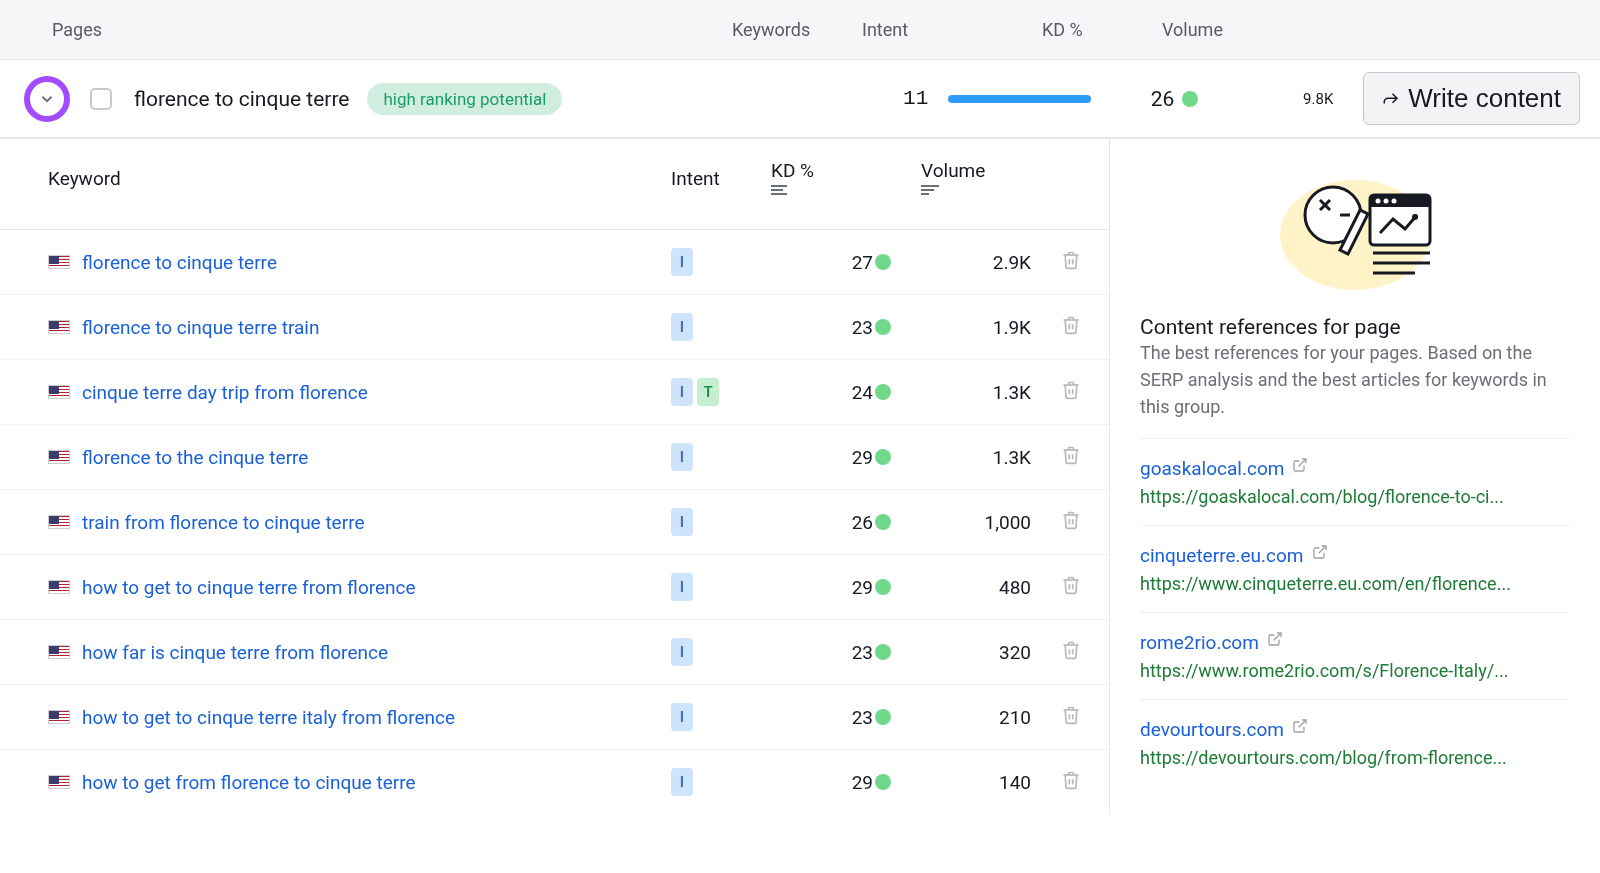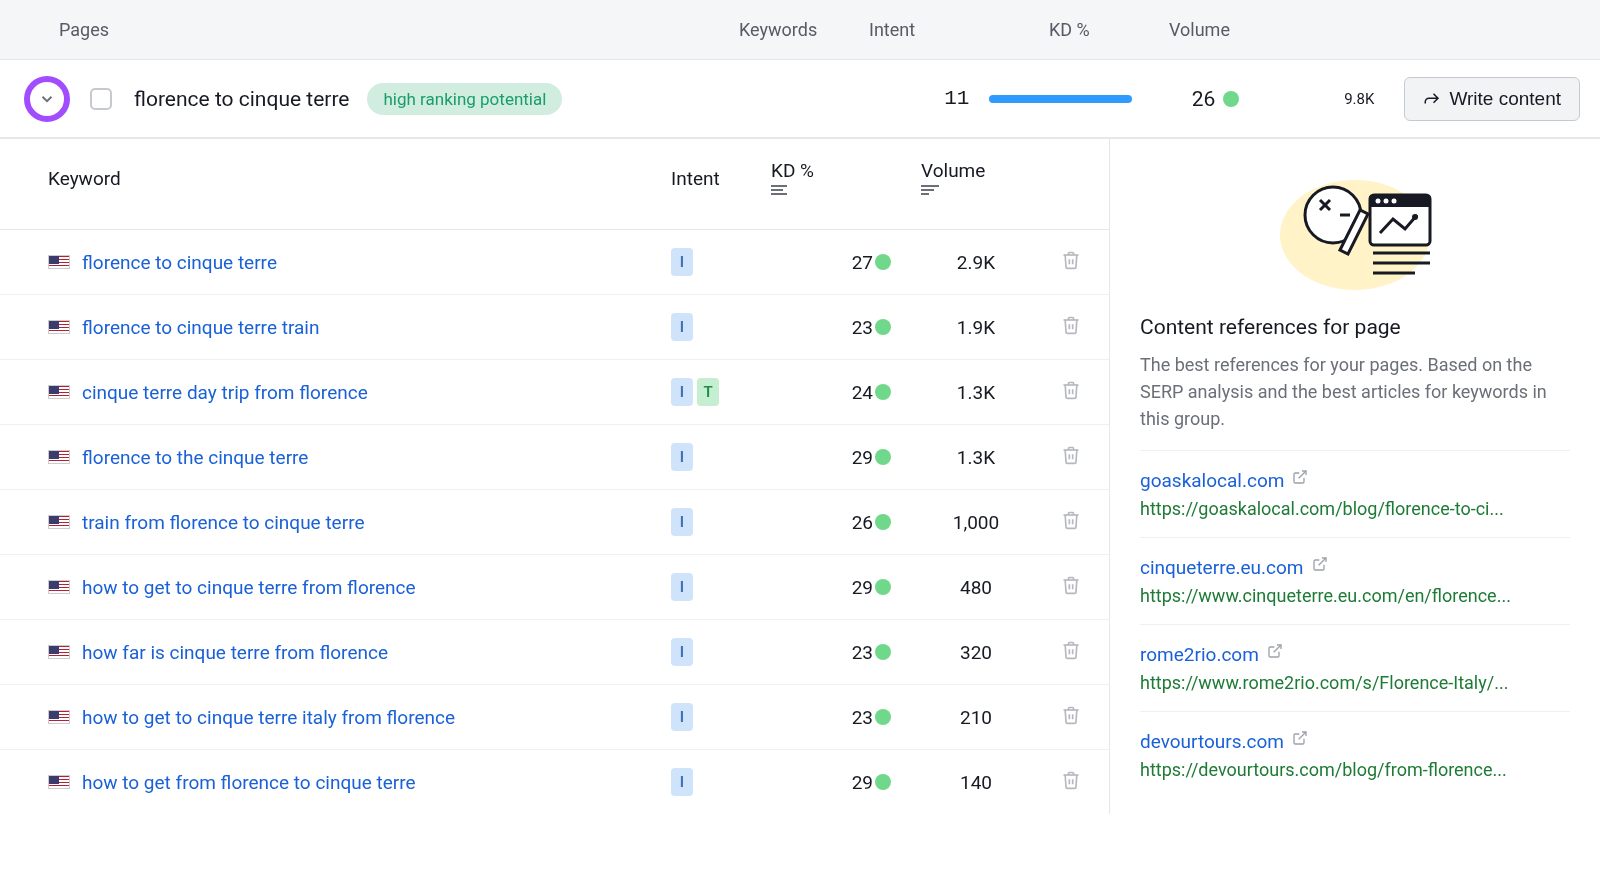--- a/index.html
+++ b/index.html
@@ -14,21 +14,21 @@
   .col-header {
     display: flex;
     align-items: center;
     background: #f5f6f7;
     border-bottom: 1px solid #e5e7eb;
     height: 60px;
     padding: 0 20px 0 52px;
     color: #565b66;
     font-size: 18px;
   }
-  .col-header .col-pages    { flex: 0 0 680px; margin-left: 7px; }
+  .col-header .col-pages    { flex: 0 0 680px; }
   .col-header .col-keywords { flex: 0 0 130px; text-align: left; }
   .col-header .col-intent   { flex: 0 0 180px; text-align: left; }
   .col-header .col-kd       { flex: 0 0 120px; text-align: left; }
   .col-header .col-volume   { flex: 0 0 180px; text-align: left; }
 
   
   .page-row {
     display: flex;
     align-items: center;
     height: 78px;
@@ -79,21 +79,21 @@
   .page-row .cell-kd { width: 70px; display: flex; align-items: center; justify-content: flex-end; gap: 8px; font-size: 21px; margin-right: 40px;}
   .kd-dot { width: 16px; height: 16px; border-radius: 50%; background: #6fd88a; display: inline-block;}
   .page-row .cell-volume { width: 95px; text-align: right; font-size: 15px; margin-right: 30px;}
   .write-btn {
     display: inline-flex; align-items: center; gap: 8px;
     background: #f2f3f5;
     border: 1px solid #c6c9cf;
     color: #171a22;
     padding: 10px 18px;
     border-radius: 6px;
-    font-size: 19px;
+    font-size: 26px;
     cursor: pointer;
     white-space: nowrap;
   }
   .write-btn svg { width: 18px; height: 18px; stroke: #171a22; }
 
   
   .body {
     display: flex;
     border-top: 1px solid #e5e7eb;
   }
@@ -141,28 +141,28 @@
   .kw-row:last-child { border-bottom: none; }
   .kw-row .c-kw { flex: 1; display: flex; align-items: center; gap: 12px; }
   .flag { width: 22px; height: 14px; background: linear-gradient(to bottom,#b22234 0 12%,#fff 12% 24%,#b22234 24% 36%,#fff 36% 48%,#b22234 48% 60%,#fff 60% 72%,#b22234 72% 84%,#fff 84% 100%); position:relative; border:0.5px solid #ccc; flex-shrink:0;}
   .flag::before{content:"";position:absolute;top:0;left:0;width:10px;height:8px;background:#3c3b6e;}
   .kw-link { color: #1a61d8; cursor: pointer; }
   .kw-row .c-intent { width: 100px; display:flex; gap:4px; }
   .intent-chip { width:22px; height:28px; display:flex; align-items:center; justify-content:center; border-radius:4px; font-size:15px; font-weight:600;}
   .intent-I { background:#cfe3fa; color:#3a6fb8; }
   .intent-T { background:#c6efd1; color:#1f8d47; }
   .kw-row .c-kd { width: 150px; display:flex; align-items:center; justify-content:flex-end; gap:2px; padding-right:30px;}
-  .kw-row .c-vol { width: 110px; text-align:center; }
+  .kw-row .c-vol { width: 110px; text-align:right; }
   .kw-row .c-del { width: 50px; text-align:right; }
   .trash { color:#b5b8be; cursor:pointer; }
   .trash svg { width:20px; height:20px; stroke:#b5b8be; }
 
   
   .illus { width:180px; height:140px; margin: 0 auto 20px; position:relative;}
-  .ref-title { font-size:21px; color:#171a22; margin-bottom:12px; }
+  .ref-title { font-size:21px; color:#171a22; }
   .ref-desc { font-size:18px; color:#6b6f78; line-height:1.5; margin-bottom:18px;}
   .ref-item { padding: 18px 0; border-top:1px solid #eef0f2; }
   .ref-domain { color:#1a61d8; font-size:19px; display:flex; align-items:flex-start; gap:8px; cursor:pointer; margin-bottom:6px;}
   .ref-domain svg { width:16px; height:16px; stroke:#9ca1aa; }
   .ref-url { color:#1e7b36; font-size:18px; overflow:hidden; text-overflow:ellipsis; white-space:nowrap; }
 </style>
 </head>
 <body>
 
 <div class="col-header">

